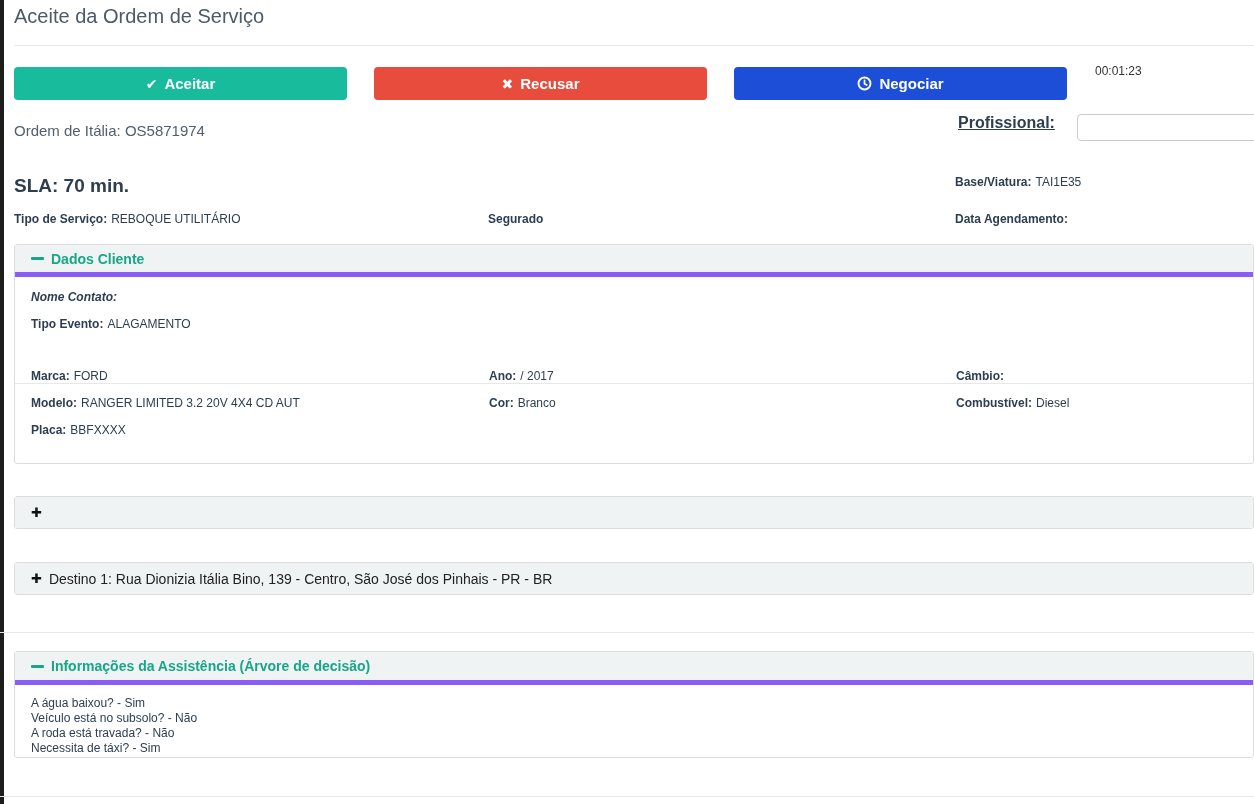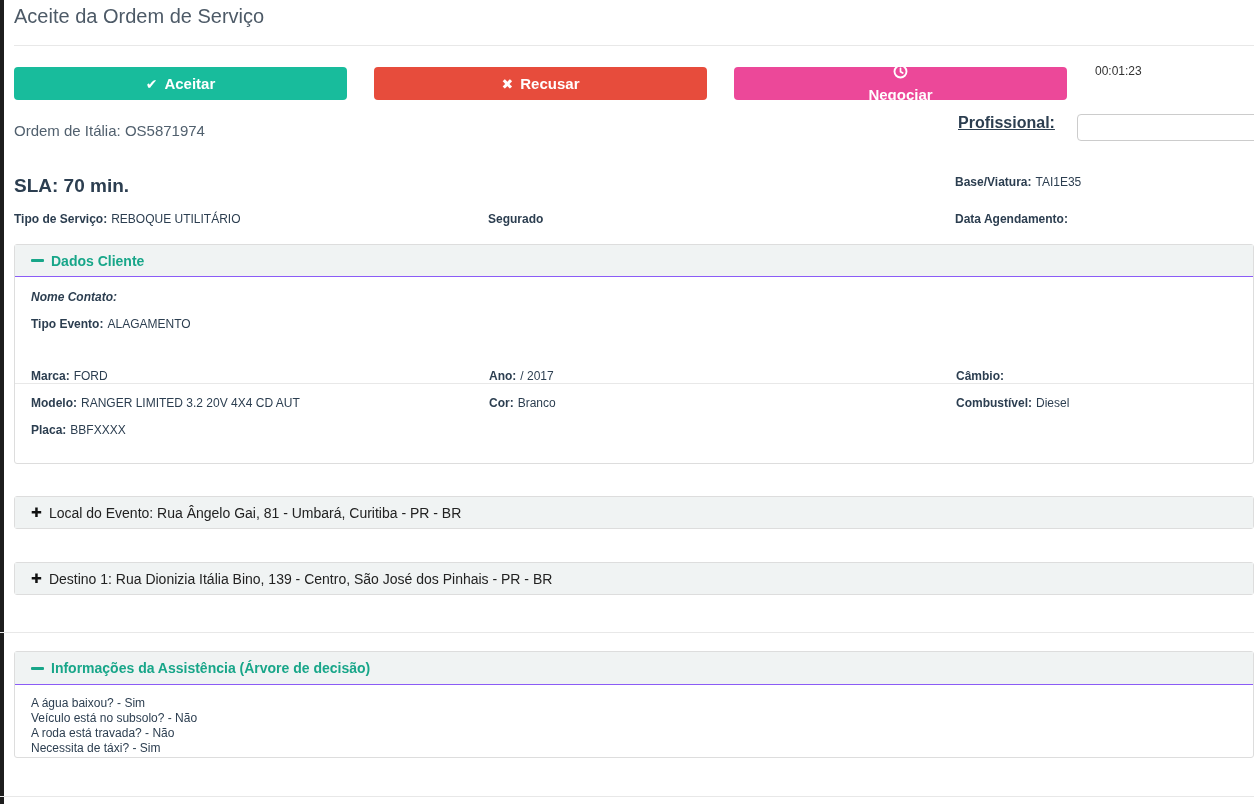--- a/index.html
+++ b/index.html
@@ -12,39 +12,39 @@
   .divider { position:absolute; left:0; width:1254px; height:0; border-top:1px solid #e8e8e8; }
   .divider.d1 { top:45px; left:14px; width:1240px; }
   .divider.d2 { top:632px; }
   .divider.d3 { top:796px; }
 
   .btn { position:absolute; top:67px; height:33px; width:333px; border:none; border-radius:4px;
          color:#fff; font-weight:bold; font-size:15px; font-family:inherit; cursor:pointer;
          display:flex; align-items:center; justify-content:center; gap:7px; }
   .btn-accept { left:14px; background:#18bc9c; }
   .btn-refuse { left:374px; background:#e74c3c; }
-  .btn-negotiate { left:734px; background:#ec4899;flex-direction:column; }
+  .btn-negotiate { left:734px; background:#1d4ed8; }
   .btn .uicon { font-size:14px; line-height:1; }
   .timer { position:absolute; left:1095px; top:64px; font-size:12px; color:#333; }
 
   .order-line { position:absolute; left:14px; top:122px; font-size:15px; color:#51606e; }
   .prof-label { position:absolute; left:958px; top:114px; font-size:16px; font-weight:bold;text-decoration:underline; }
   .prof-input { position:absolute; left:1077px; top:114px; width:195px; height:27px;
                 border:1px solid #ccc; border-radius:4px; font-size:13px; padding:0 8px; font-family:inherit; }
 
   .sla { position:absolute; left:14px; top:175px; font-size:19px; font-weight:bold; }
   .lbl { font-weight:bold; }
   .meta { position:absolute; font-size:12px; }
   .m-base { left:955px; top:175px; }
   .m-tipo { left:14px; top:212px; }
   .m-seg  { left:488px; top:212px; font-weight:bold; }
   .m-data { left:955px; top:212px; }
 
   .panel { position:absolute; left:14px; width:1240px; border:1px solid #ddd; border-radius:3px; background:#fff; }
-  .panel-head { background:#f0f3f3; border-bottom:1px solid #8b5cf6; height:32px; display:flex; align-items:center;
+  .panel-head { background:#f0f3f3; border-bottom:5px solid #8b5cf6; height:32px; display:flex; align-items:center;
                 padding-left:16px; cursor:pointer; }
   .panel-head.teal { color:#18a689; font-weight:bold; font-size:14px; }
   .panel-head.plain { color:#222; font-size:14px; border-bottom:none; }
   .minus-bar { display:inline-block; width:13px; height:3px; background:#18a689; margin-right:7px; border-radius:1px; }
   .plus-glyph { font-size:13px; color:#111; margin-right:7px; font-weight:bold; }
 
   .p-dados { top:244px; height:220px; }
   .p-dados .panel-body { position:relative; height:187px; font-size:12px; }
   .row-abs { position:absolute; left:16px; white-space:nowrap; }
   .col2 { position:absolute; left:474px; white-space:nowrap; }
@@ -139,21 +139,20 @@
       </div>
       <div class="row-abs" style="top:146px;">
         <span class="lbl">Placa:</span><span class="val">BBFXXXX</span>
       </div>
     </div>
   </div>
 
   <div class="panel p-local">
     <div class="panel-head plain">
       <span class="plus-glyph">✚</span>
-      <span>Local do Evento: Rua Ângelo Gai, 81 - Umbará, Curitiba - PR - BR</span>
     </div>
   </div>
 
   <div class="panel p-dest">
     <div class="panel-head plain">
       <span class="plus-glyph">✚</span>
       <span>Destino 1: Rua Dionizia Itália Bino, 139 - Centro, São José dos Pinhais - PR - BR</span>
     </div>
   </div>
 

